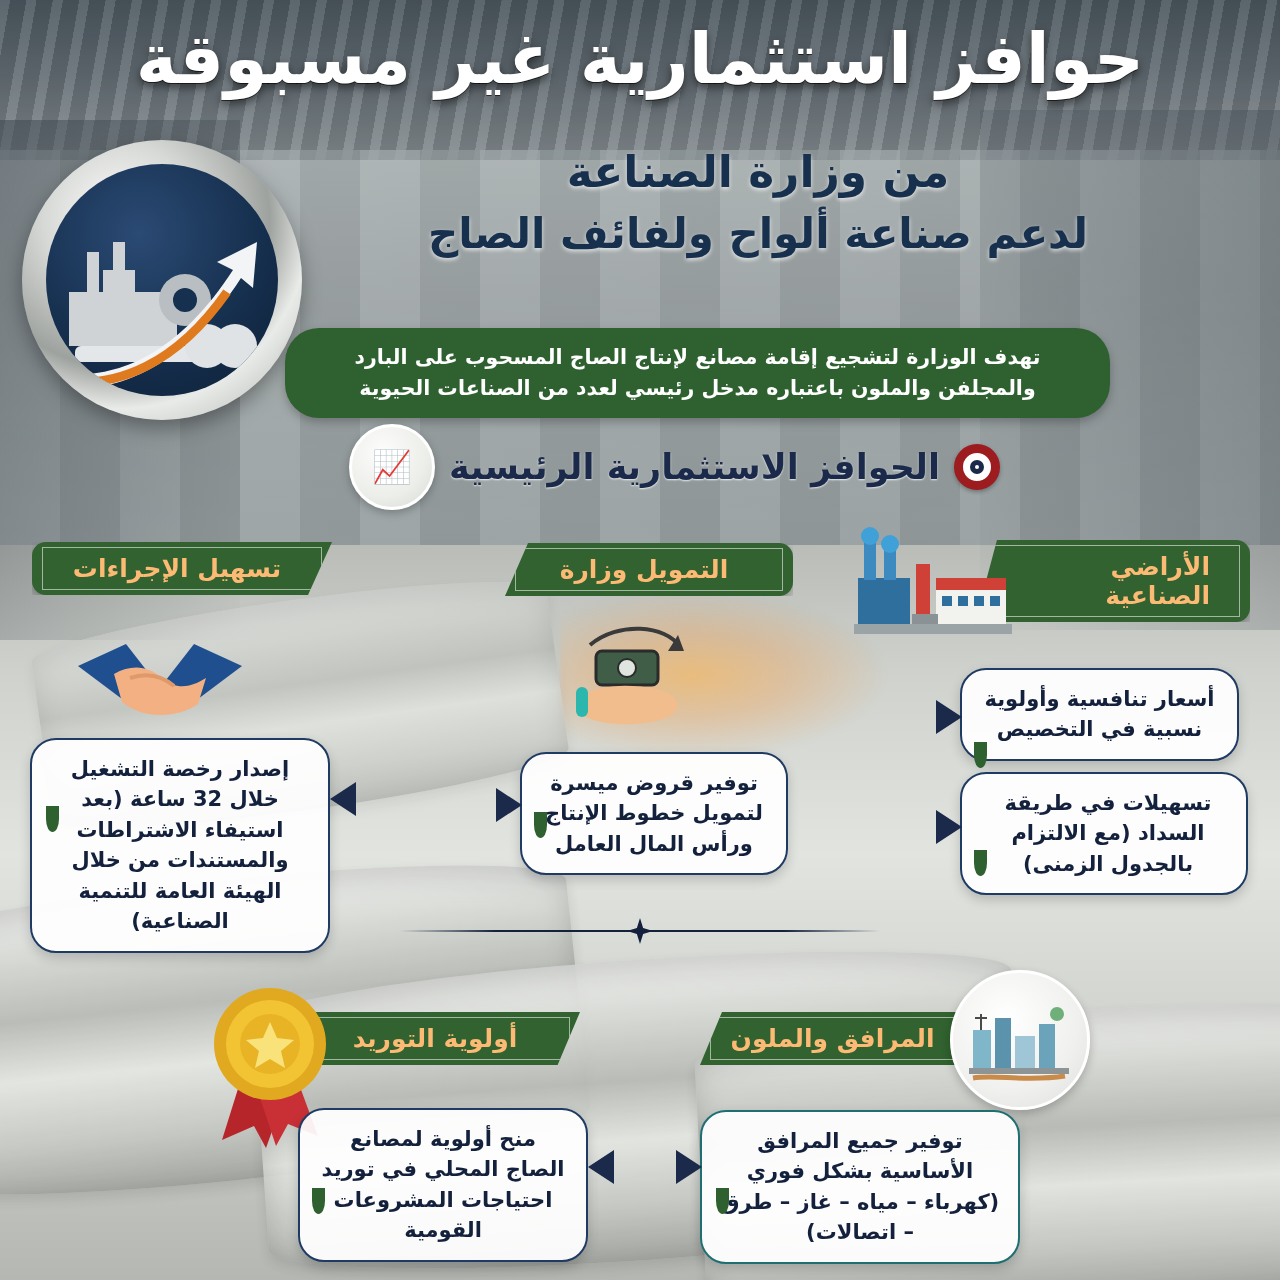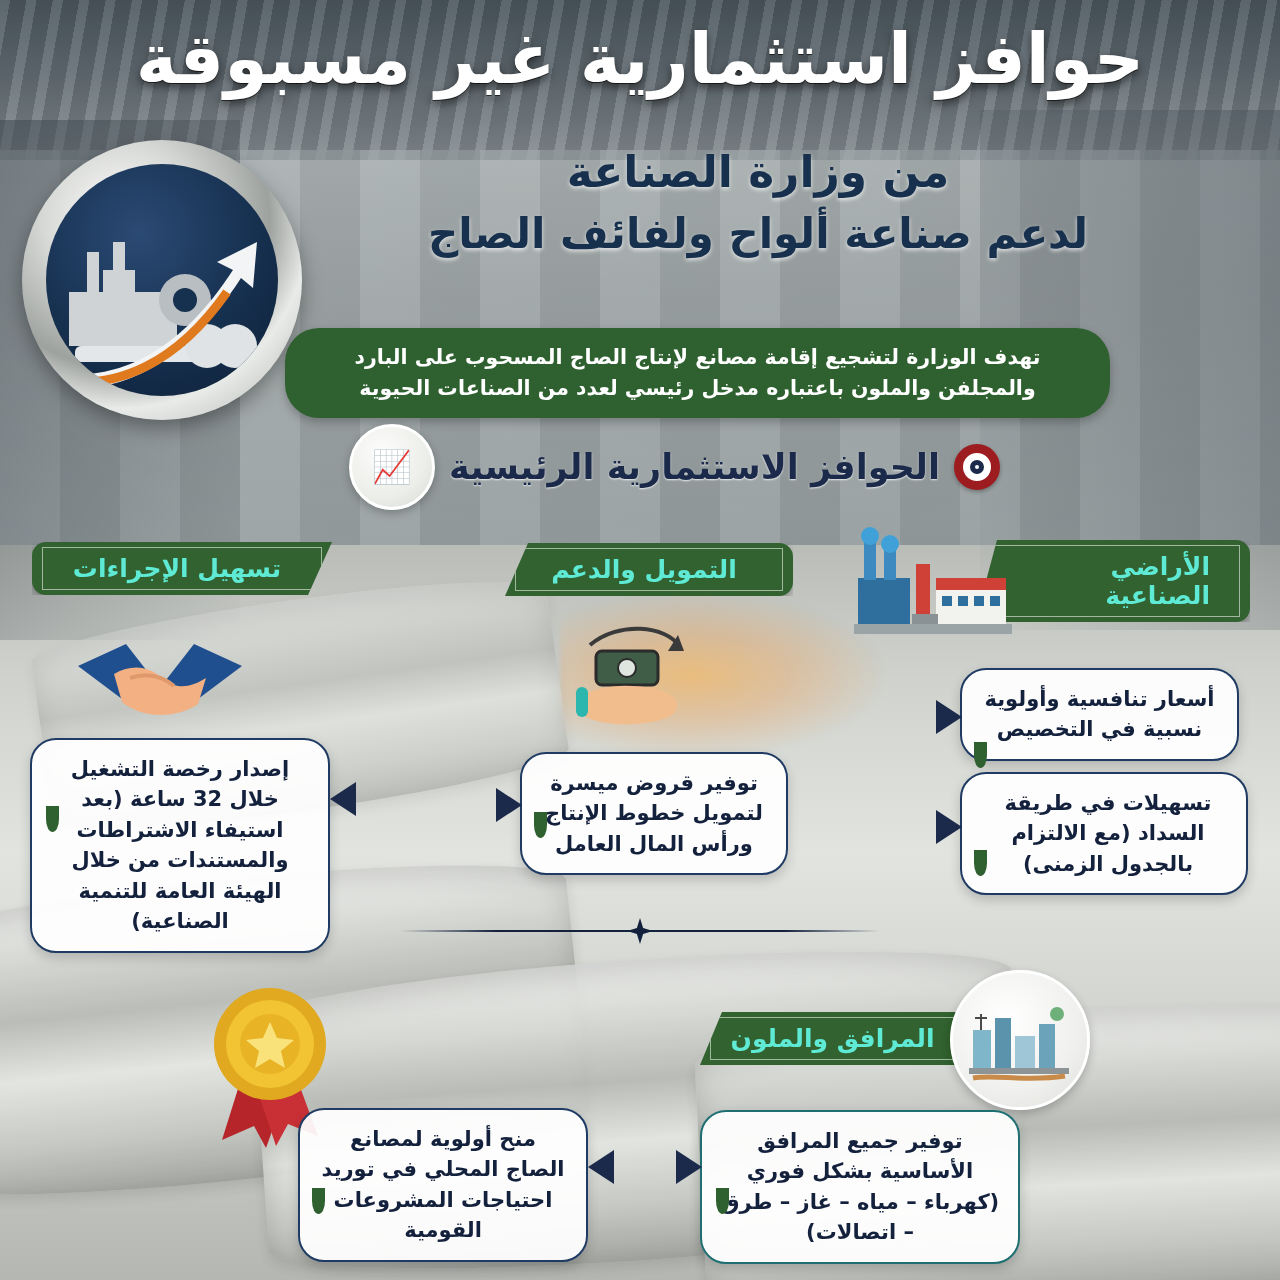--- a/index.html
+++ b/index.html
@@ -132,21 +132,21 @@
     border: 3px solid #ffffff;
     box-shadow: 0 3px 9px rgba(0,0,0,.25);
     display: flex; align-items: center; justify-content: center;
     font-size: 32px; color: #2f6130; position: relative;
   }
 
   
   .tab {
     position: absolute;
     background: #31622f;
-    color: #5eead4; direction: rtl;
+    color: #fdba74; direction: rtl;
     font-size: 25px; font-weight: 700;
     display: flex; align-items: center; justify-content: center;
     padding: 12px 40px 12px 30px;
     box-shadow: 0 4px 9px rgba(0,0,0,.28);
   }
   .tab.right-cut { clip-path: polygon(0 0, 100% 0, 92% 100%, 0 100%); border-radius: 14px 0 0 14px; }
   .tab.left-cut  { clip-path: polygon(8% 0, 100% 0, 100% 100%, 0 100%); border-radius: 0 14px 14px 0; }
   .tab .inner-border {
     position: absolute; inset: 5px 10px; border: 1.5px solid rgba(255,255,255,.55);
     pointer-events: none;
@@ -284,21 +284,21 @@
   <div class="bubble" style="top:668px; left:960px; width:279px;">أسعار تنافسية وأولوية نسبية في التخصيص</div>
   <div class="arrow right" style="top:700px; left:936px;"></div>
   <div class="drip" style="top:742px; left:974px;"></div>
 
   <div class="bubble" style="top:772px; left:960px; width:288px;padding-left:26px;">تسهيلات في طريقة السداد (مع الالتزام بالجدول الزمنى)</div>
   <div class="arrow right" style="top:810px; left:936px;"></div>
   <div class="drip" style="top:850px; left:974px;"></div>
 
   <div class="tab left-cut" style="top:543px; left:505px; width:288px;">
     <span class="inner-border"></span>
-    <span>التمويل والدعم</span>
+    <span>التمويل وزارة</span>
   </div>
 
   <div class="ill" style="left:570px; top:625px; width:130px; height:110px;">
     <svg viewBox="0 0 130 110" width="130" height="110">
       <path d="M20 20 C48 -4 96 0 110 22" stroke="#3a3a3a" stroke-width="4" fill="none"></path>
       <path d="M108 10 L114 26 L98 26 Z" fill="#3a3a3a"></path>
       <rect x="26" y="26" width="62" height="34" rx="6" fill="#3f5d47" stroke="#2b2b2b" stroke-width="3"></rect>
       <circle cx="57" cy="43" r="9" fill="#dfe6e0" stroke="#2b2b2b" stroke-width="2"></circle>
       <path d="M10 72 C30 60 56 58 86 64 C104 68 112 78 104 88 C92 100 40 104 16 92 Z" fill="#f2bd8d"></path>
       <rect x="6" y="62" width="12" height="30" rx="6" fill="#2bb6ae"></rect>
@@ -346,20 +346,24 @@
       <path d="M16 24 L16 40 M10 28 L22 28" stroke="#4a4a4a" stroke-width="2" fill="none"></path>
       <rect x="4" y="78" width="100" height="6" fill="#8c9496"></rect>
       <path d="M8 88 C30 84 60 92 100 86" stroke="#c98b4a" stroke-width="5" fill="none"></path>
     </svg>
   </div>
 
   <div class="bubble teal" style="top:1110px; left:700px; width:320px;">توفير جميع المرافق الأساسية بشكل فوري (كهرباء – مياه – غاز – طرق – اتصالات)</div>
   <div class="arrow right" style="top:1150px; left:676px;"></div>
   <div class="drip" style="top:1188px; left:716px;"></div>
 
+  <div class="tab right-cut" style="top:1012px; left:300px; width:280px;">
+    <span class="inner-border"></span>
+    <span>أولوية التوريد</span>
+  </div>
 
   <div class="ill" style="left:200px; top:980px; width:140px; height:170px;">
     <svg viewBox="0 0 140 170" width="140" height="170">
       <path d="M42 96 L22 160 L54 146 L66 168 L86 112 Z" fill="#b5252a"></path>
       <path d="M96 96 L118 156 L88 144 L76 166 L58 112 Z" fill="#c83036"></path>
       <circle cx="70" cy="64" r="56" fill="#e0a91f"></circle>
       <circle cx="70" cy="64" r="44" fill="#f2c434"></circle>
       <circle cx="70" cy="64" r="30" fill="#e8b426"></circle>
       <path d="M70 42 L77 58 L94 60 L81 71 L85 88 L70 79 L55 88 L59 71 L46 60 L63 58 Z" fill="#fae27a"></path>
     </svg>

